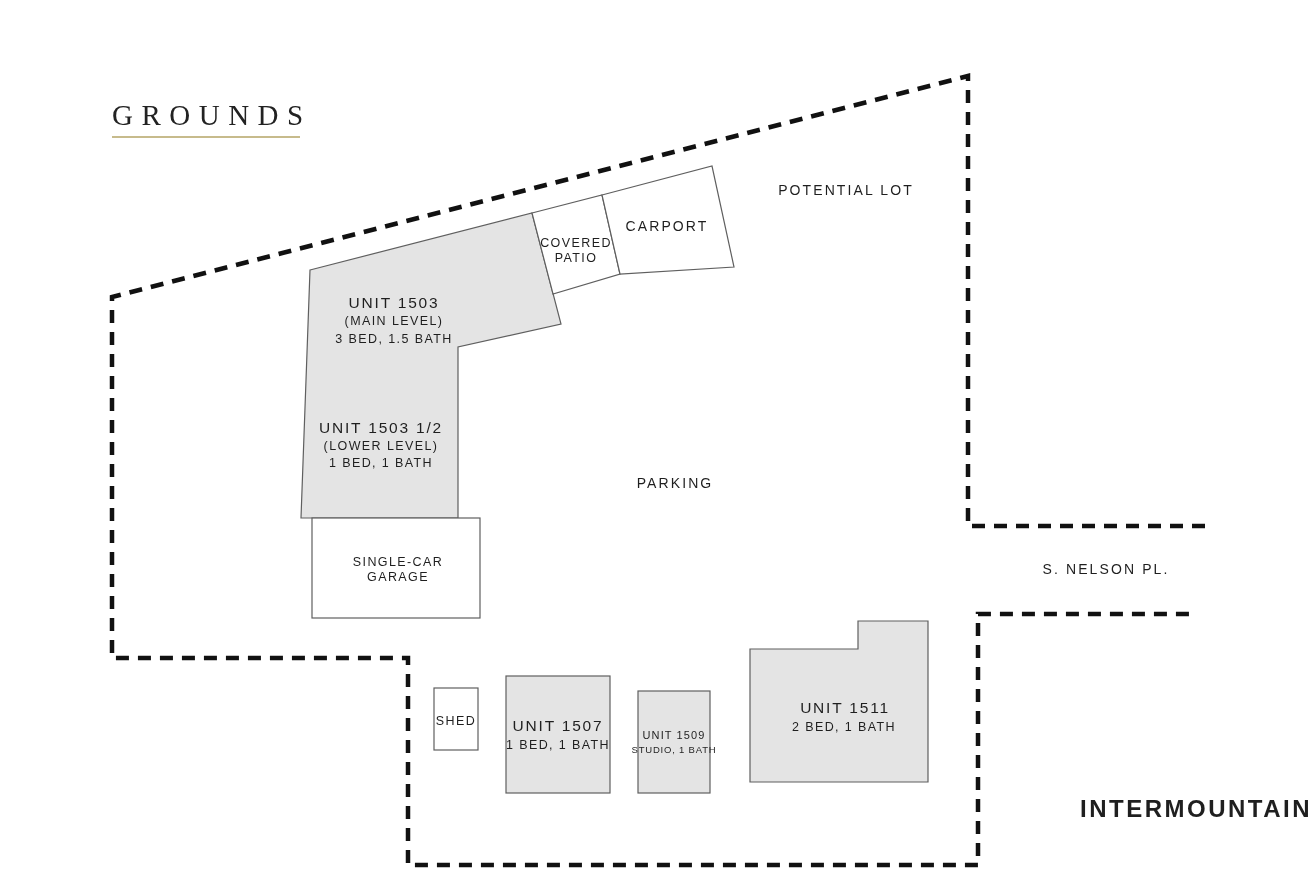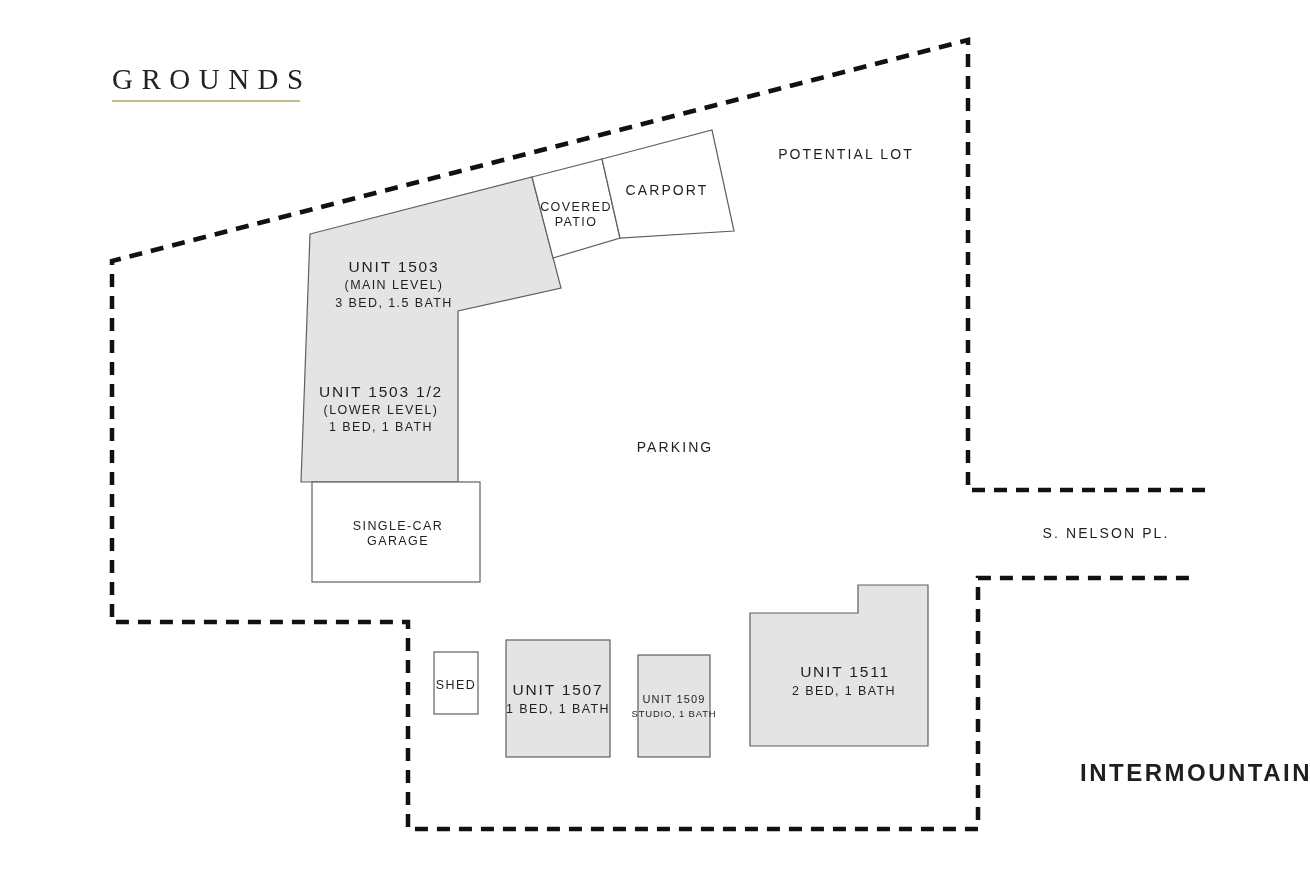--- a/index.html
+++ b/index.html
@@ -8,20 +8,21 @@
     background: #ffffff;
     width: 1310px;
     height: 875px;
     overflow: hidden;
   }
   .canvas {
     position: relative;
     width: 1310px;
     height: 662px;
     background: #ffffff;
+    margin-top: 36px;
   }
   svg { display: block; }
 
   .bld { stroke: #5f5f5f; stroke-width: 1.2; }
   .white-bld { fill: #ffffff; }
 
   text {
     font-family: "Liberation Sans", "DejaVu Sans", sans-serif;
     fill: #1f1f1f;
   }

